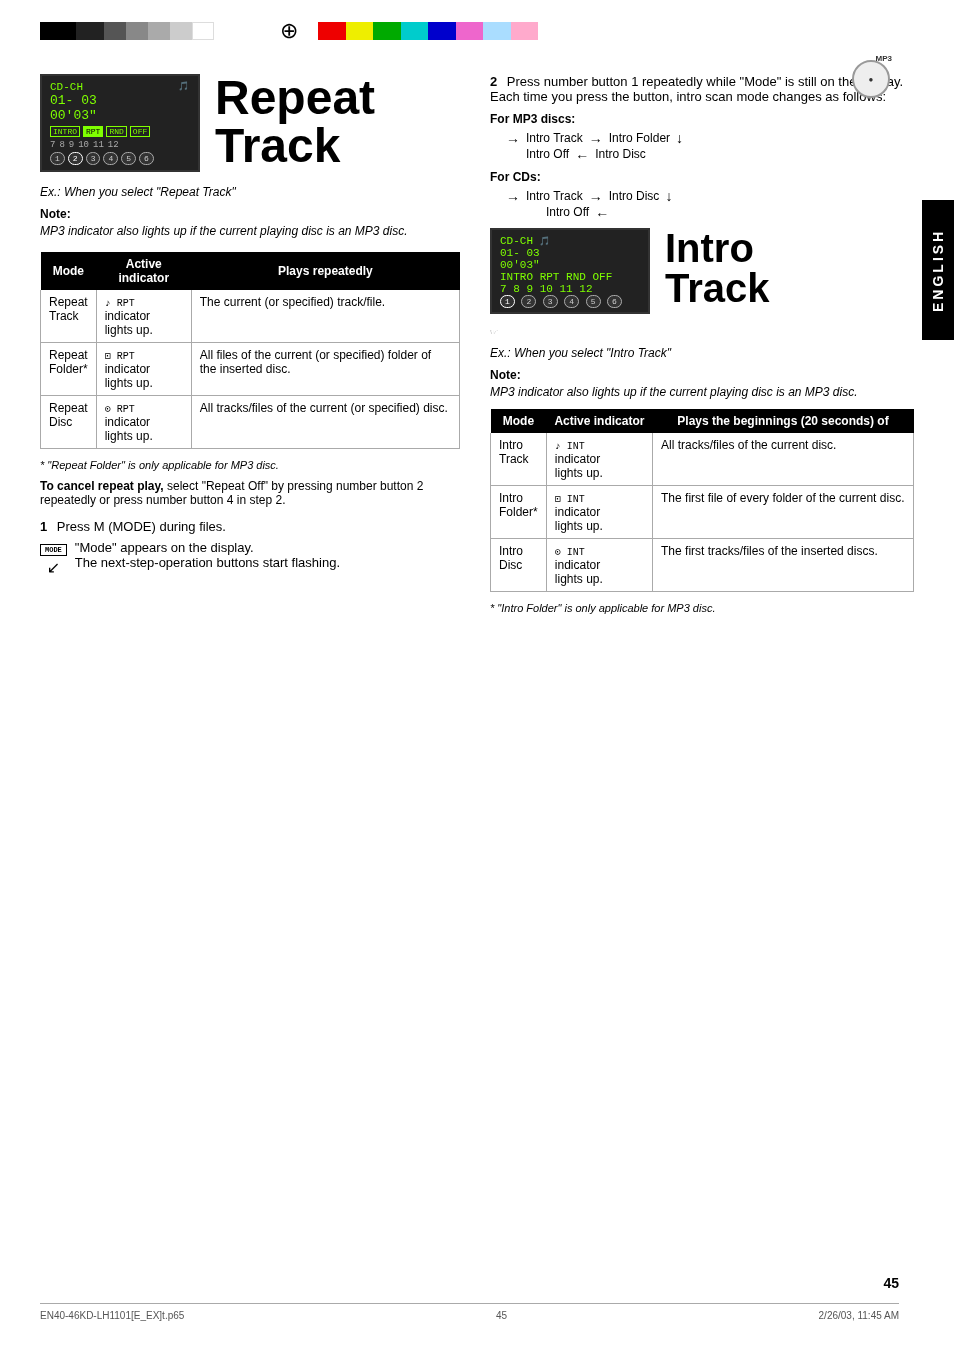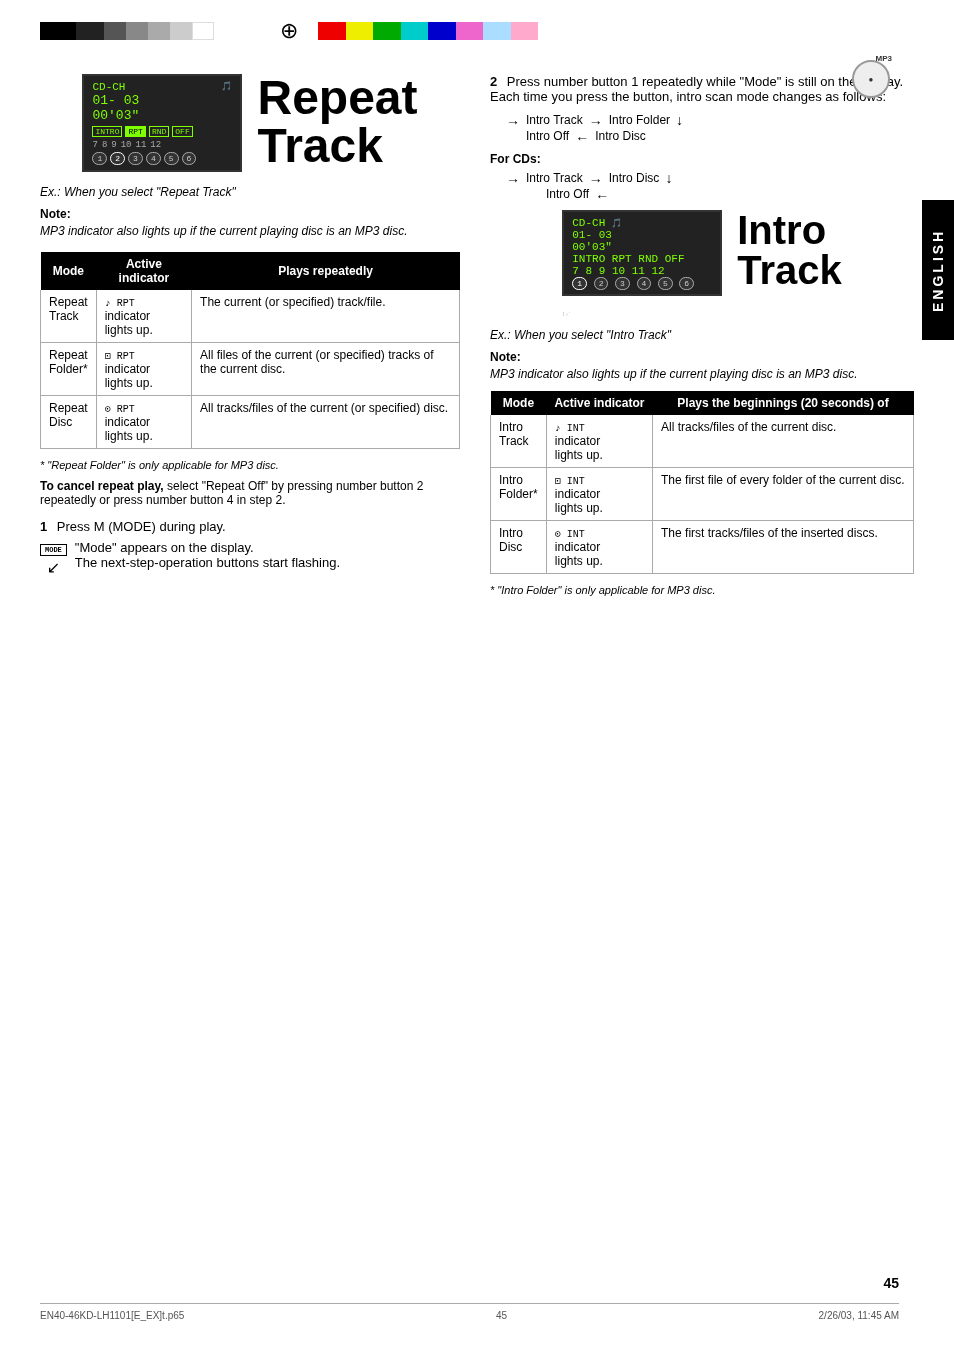--- a/index.html
+++ b/index.html
@@ -159,21 +159,20 @@
       background: #333;
     }
     .btn-oval.active { border-color: #fff; color: #fff; }
 
     
     .repeat-track-heading {
       display: flex;
       align-items: flex-start;
       gap: 15px;
       margin-bottom: 8px;
-      justify-content: center;
     }
     .repeat-track-title {
       font-size: 48px;
       font-weight: bold;
       line-height: 1;
       font-family: Arial, sans-serif;
     }
 
     .ex-caption { font-style: italic; font-size: 12px; margin-bottom: 8px; }
 
@@ -390,41 +389,41 @@
       </thead>
       <tbody>
         <tr>
           <td>Repeat<br>Track</td>
           <td><span class="mono-small">♪ RPT</span><br>indicator<br>lights up.</td>
           <td>The current (or specified) track/file.</td>
         </tr>
         <tr>
           <td>Repeat<br>Folder*</td>
           <td><span class="mono-small">⊡ RPT</span><br>indicator<br>lights up.</td>
-          <td>All files of the current (or specified) tracks of the current disc.</td>
+          <td>All files of the current (or specified) folder of the inserted disc.</td>
         </tr>
         <tr>
           <td>Repeat<br>Disc</td>
           <td><span class="mono-small">⊙ RPT</span><br>indicator<br>lights up.</td>
           <td>All tracks/files of the current (or specified) disc.</td>
         </tr>
       </tbody>
     </table>
 
     <div class="footnote">* "Repeat Folder" is only applicable for MP3 disc.</div>
 
     <div style="font-size:12px; margin-bottom:12px;">
       <span class="bold-text">To cancel repeat play,</span>
       <span> select "Repeat Off" by pressing number button 2 repeatedly or press number button 4 in step 2.</span>
     </div>
 
 
     <div style="font-size:13px; margin-bottom:6px;">
       <span class="step-num">1</span>
-      <span style="margin-left:6px;">Press M (MODE) during play.</span>
+      <span style="margin-left:6px;">Press M (MODE) during files.</span>
     </div>
 
     <div class="step-row">
       <div class="step-icon-area">
         <span class="mode-btn-icon">MODE</span>
         <span class="curved-arrow">↙</span>
       </div>
       <div>
         <div>"Mode" appears on the display.</div>
         <div>The next-step-operation buttons start flashing.</div>
@@ -433,20 +432,21 @@
 
   </div>
 
   <div class="right-col">
 
     <div style="font-size:13px; margin-bottom:8px;">
       <span class="step-num">2</span>
       <span style="margin-left:6px;">Press number button 1 repeatedly while "Mode" is still on the display. Each time you press the button, intro scan mode changes as follows:</span>
     </div>
 
+    <div class="for-label">For MP3 discs:</div>
     <div class="intro-flow">
       <div class="intro-flow-row">
         <span class="flow-arrow">→</span>
         <span>Intro Track</span>
         <span class="flow-arrow">→</span>
         <span>Intro Folder</span>
         <span class="flow-arrow">↓</span>
       </div>
       <div class="intro-flow-row">
         <span style="margin-left:20px;">Intro Off</span>

